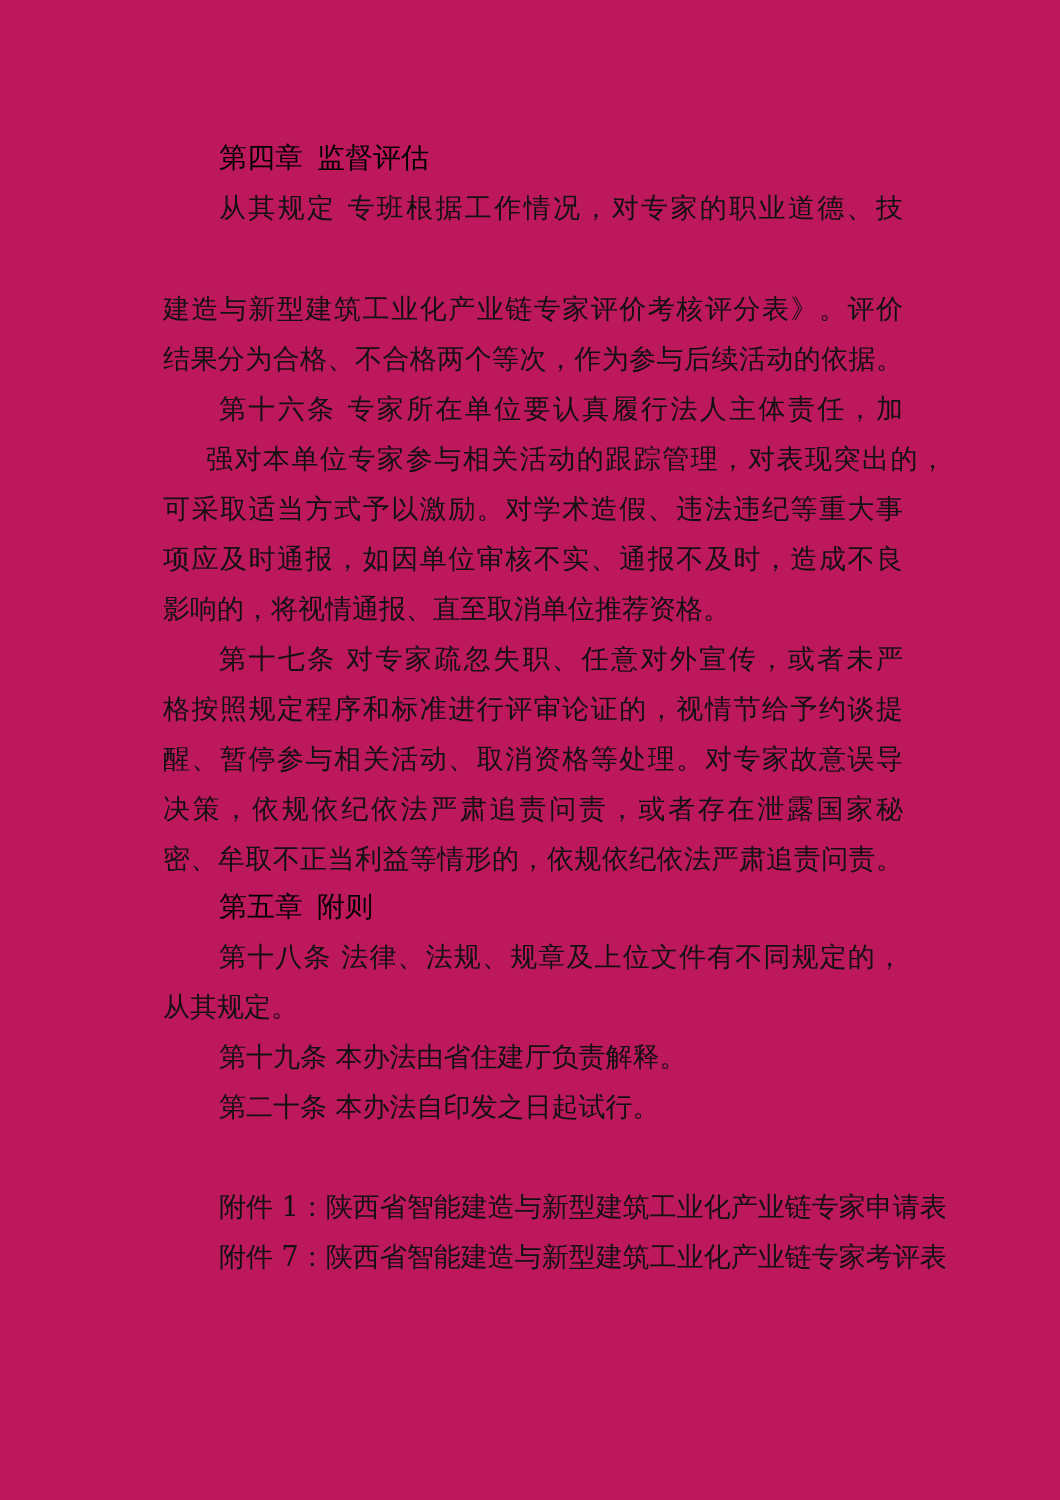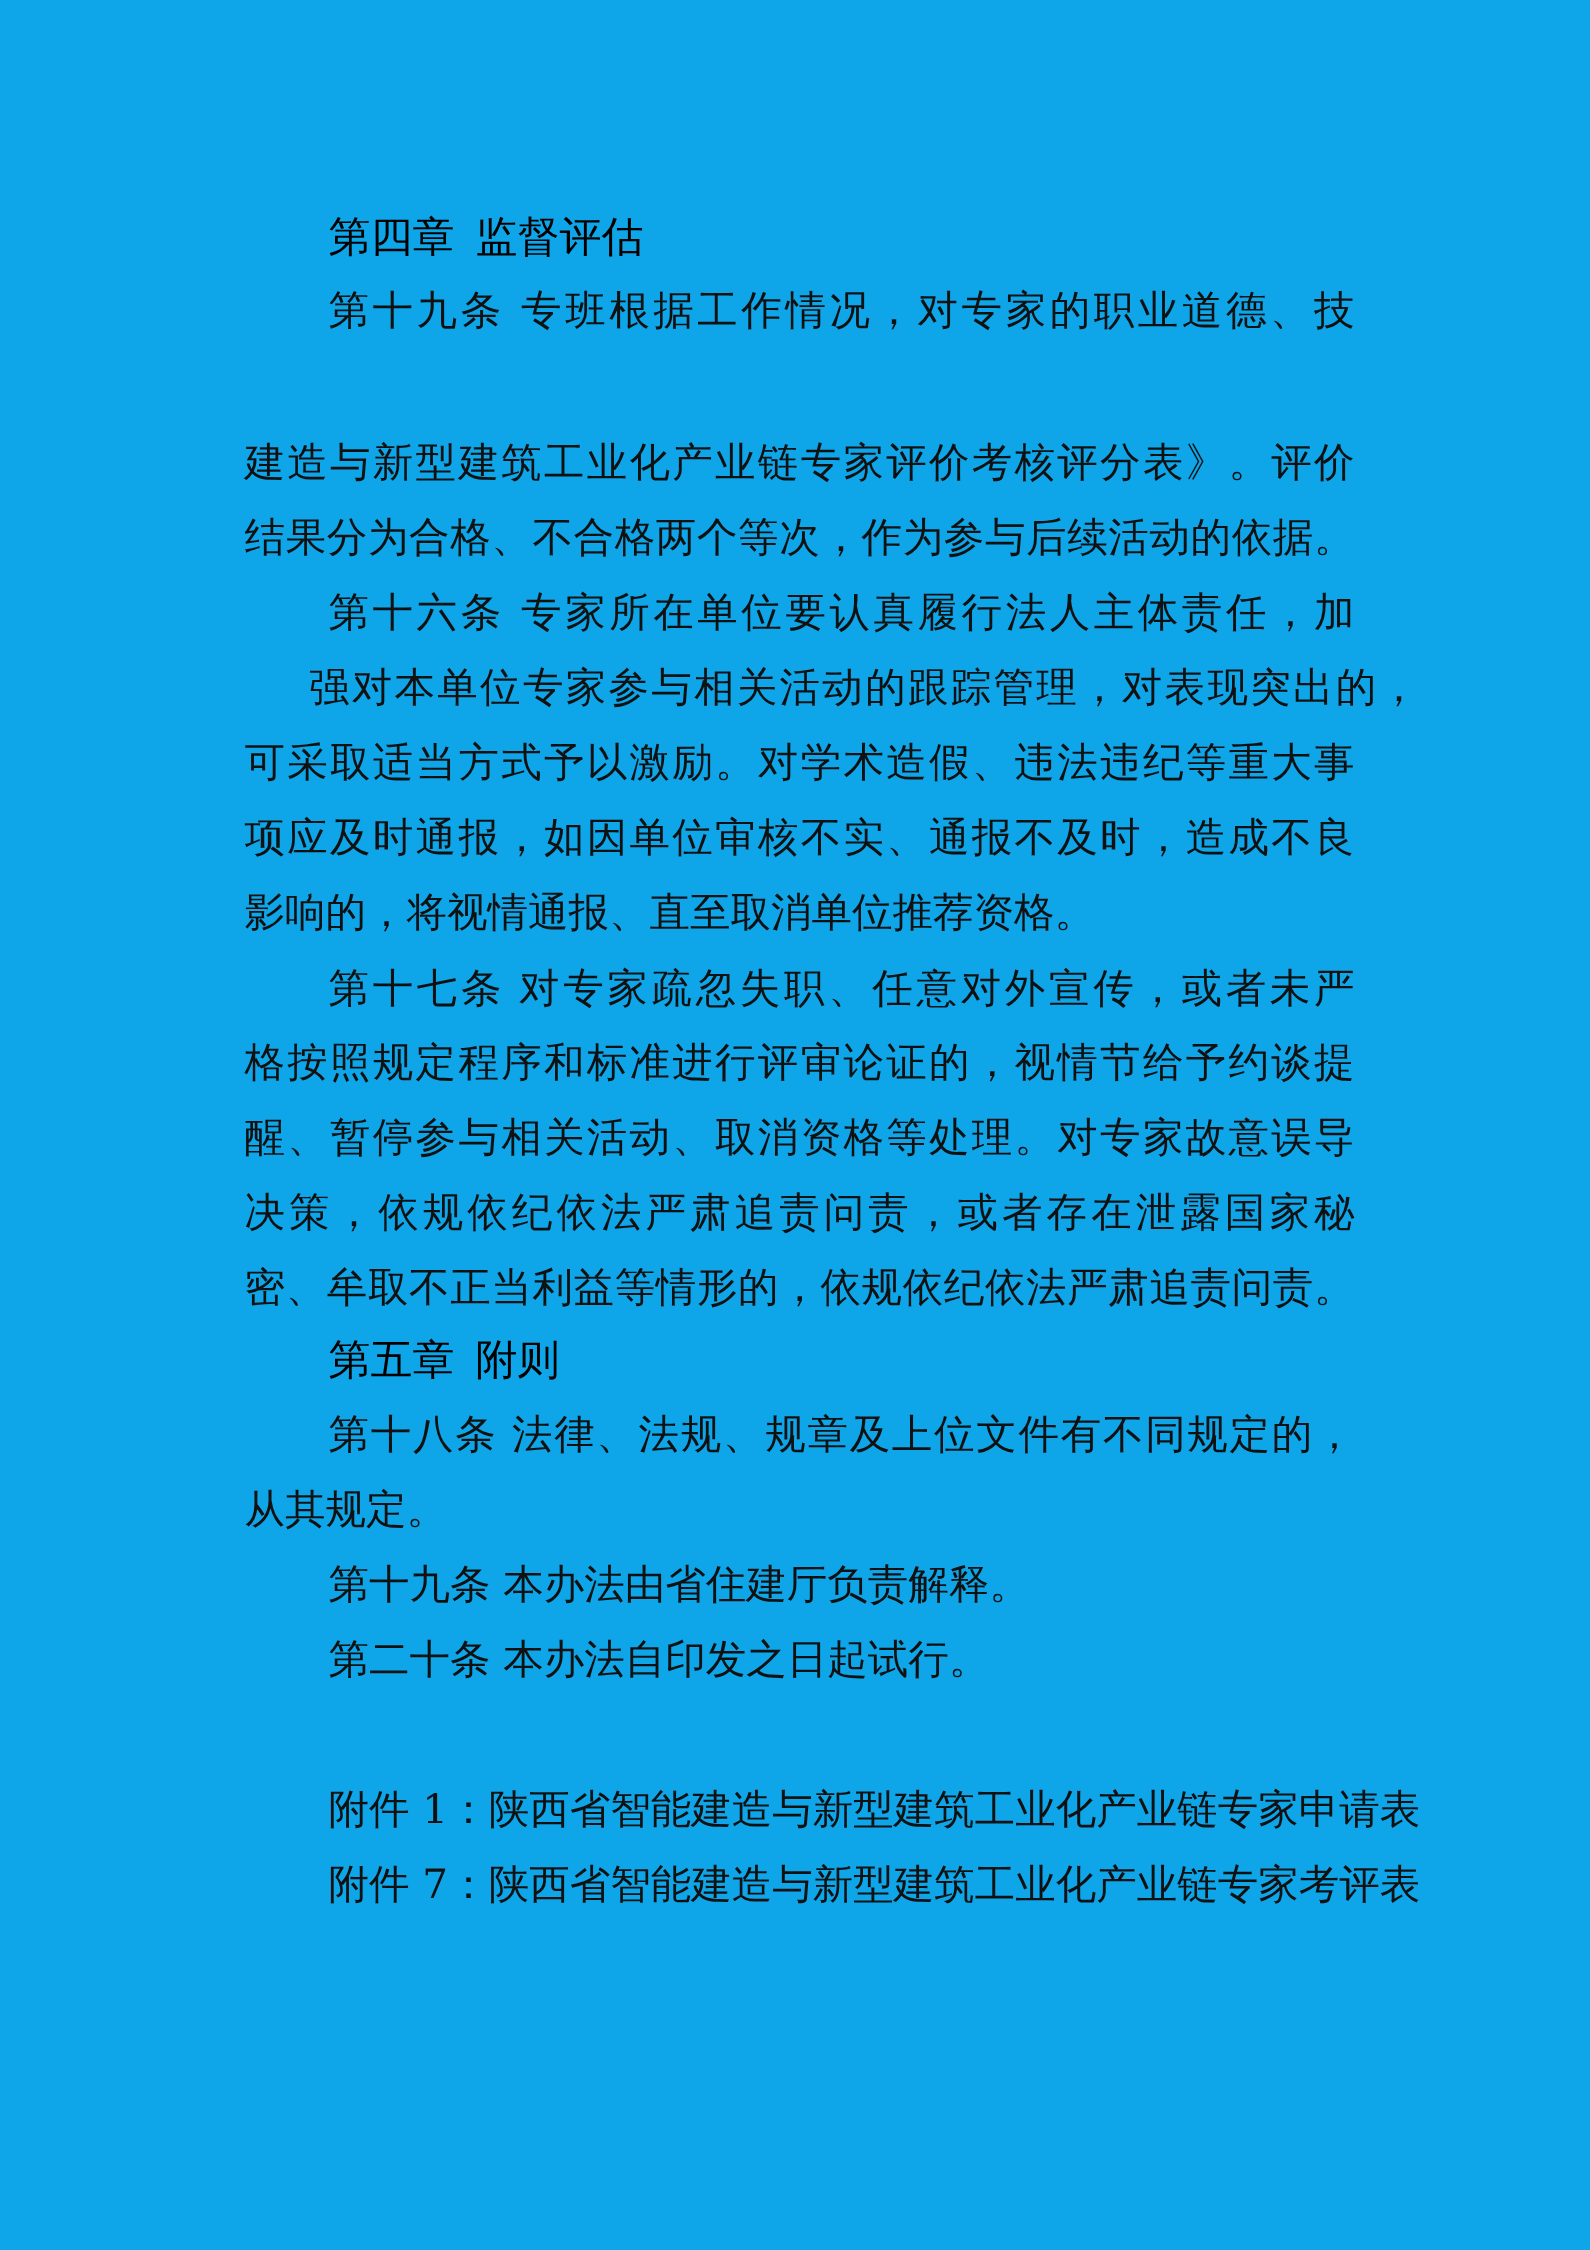--- a/index.html
+++ b/index.html
@@ -1,17 +1,17 @@
 <!DOCTYPE html>
 <html><head>
   <meta charset="utf-8">
   <style>
     html, body { margin: 0; padding: 0; background: #ffffff; }
     body { width: 1060px; height: 1500px; position: relative; overflow: hidden; }
-    .page { position: absolute; left: 0; top: 0; width: 1060px; height: 1500px; background: #0ea5e9; }
+    .page { position: absolute; left: 0; top: 0; width: 1060px; height: 1500px; background: #be185d; }
     .line {
       position: absolute;
       left: 163px;
       width: 740px;
       height: 50px;
       font-family: "DejaVu Serif", "Liberation Serif", serif;
       font-size: 27px;
       color: #111;
       white-space: nowrap;
       line-height: 50px;
@@ -32,21 +32,21 @@
     }
     .heading .sp { display: inline-block; width: 14px; }
   </style>
 </head>
 <body>
 
 <div class="page">
 
   <div class="heading" style="top:133px;"><span>第四章</span><span class="sp"></span><span>监督评估</span></div>
 
-  <div class="line indent" style="top:183px;">第十九条 专班根据工作情况，对专家的职业道德、技</div>
+  <div class="line indent" style="top:183px;">从其规定 专班根据工作情况，对专家的职业道德、技</div>
   <div class="line" style="top:284px;">建造与新型建筑工业化产业链专家评价考核评分表》。评价</div>
   <div class="line" style="top:334px;">结果分为合格、不合格两个等次，作为参与后续活动的依据。</div>
 
   <div class="line indent" style="top:384px;">第十六条 专家所在单位要认真履行法人主体责任，加</div>
   <div class="line" style="top:434px;margin-left:43px;">强对本单位专家参与相关活动的跟踪管理，对表现突出的，</div>
   <div class="line" style="top:484px;">可采取适当方式予以激励。对学术造假、违法违纪等重大事</div>
   <div class="line" style="top:534px;">项应及时通报，如因单位审核不实、通报不及时，造成不良</div>
   <div class="line last" style="top:584px;">影响的，将视情通报、直至取消单位推荐资格。</div>
 
   <div class="line indent" style="top:634px;font-family:Liberation Serif, serif;">第十七条 对专家疏忽失职、任意对外宣传，或者未严</div>

